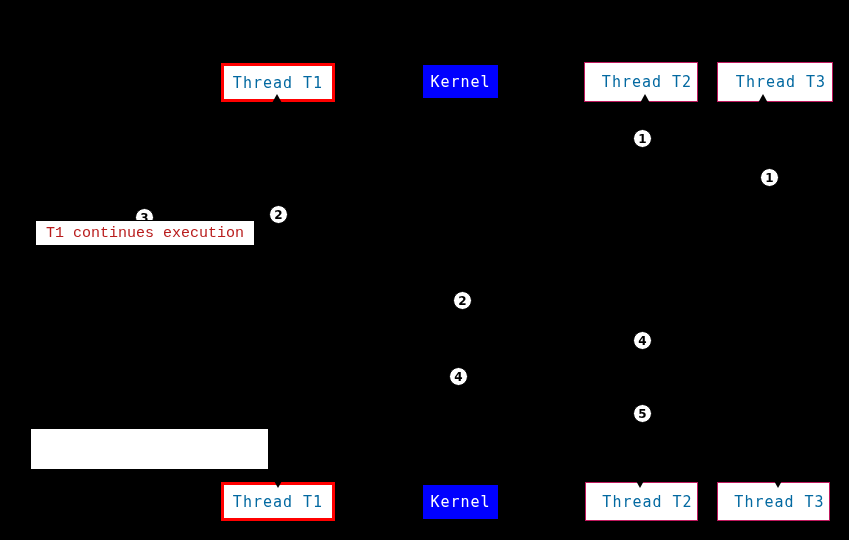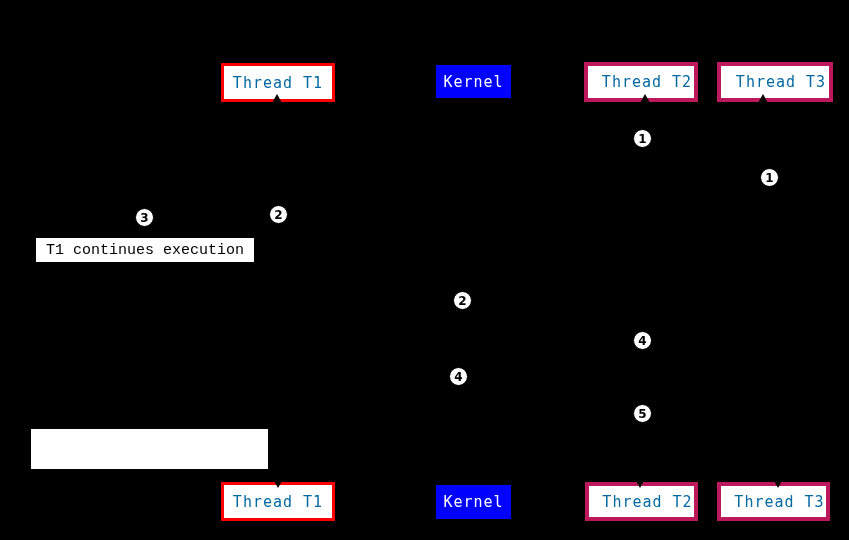--- a/index.html
+++ b/index.html
@@ -17,22 +17,22 @@
     background: #ffffff;
     color: #0369a1;
     display: flex;
     align-items: center;
     justify-content: center;
     font-size: 15px;
     letter-spacing: 1px;
     white-space: nowrap;
   }
   .red-border  { border: 3px solid #ff0000; }
-  .blue-border { border: 4px solid #be185d; padding-left: 12px; }
-  .blue-fill   { background: #0000ff; color: #ffffff; border: none; margin-left: 13px; }
+  .blue-border { border: 1px solid #be185d; padding-left: 12px; }
+  .blue-fill   { background: #0000ff; color: #ffffff; border: none; }
 
   
   #t1-top     { left: 221px; top: 63px;  width: 114px; height: 39px; }
   #kernel-top { left: 423px; top: 65px;  width: 75px;  height: 33px; }
   #t2-top     { left: 584px; top: 62px;  width: 114px; height: 40px; }
   #t3-top     { left: 717px; top: 62px;  width: 116px; height: 40px; }
   
   #t1-bot     { left: 221px; top: 482px; width: 114px; height: 39px; }
   #kernel-bot { left: 423px; top: 485px; width: 75px;  height: 34px; }
   #t2-bot     { left: 585px; top: 482px; width: 113px; height: 39px; }
@@ -59,26 +59,26 @@
   #b2 { left: 760px; top: 168px; }
   #b3 { left: 135px; top: 208px; }
   #b4 { left: 269px; top: 205px; }
   #b5 { left: 453px; top: 291px; }
   #b6 { left: 633px; top: 331px; }
   #b7 { left: 449px; top: 367px; }
   #b8 { left: 633px; top: 404px; }
 
   #note-box {
     position: absolute;
-    left: 35px; top: 237px;
+    left: 35px; top: 220px;
     width: 220px; height: 26px;
     box-sizing: border-box;
     background: #ffffff;
     border: 1px solid #000000;
-    color: #000000;
+    color: #b91c1c;
     display: flex;
     align-items: center;
     justify-content: center;
     font-family: "Liberation Mono", monospace;
     font-size: 15px;
     white-space: nowrap;
   }
   #blank-box {
     position: absolute;
     left: 31px; top: 429px;

